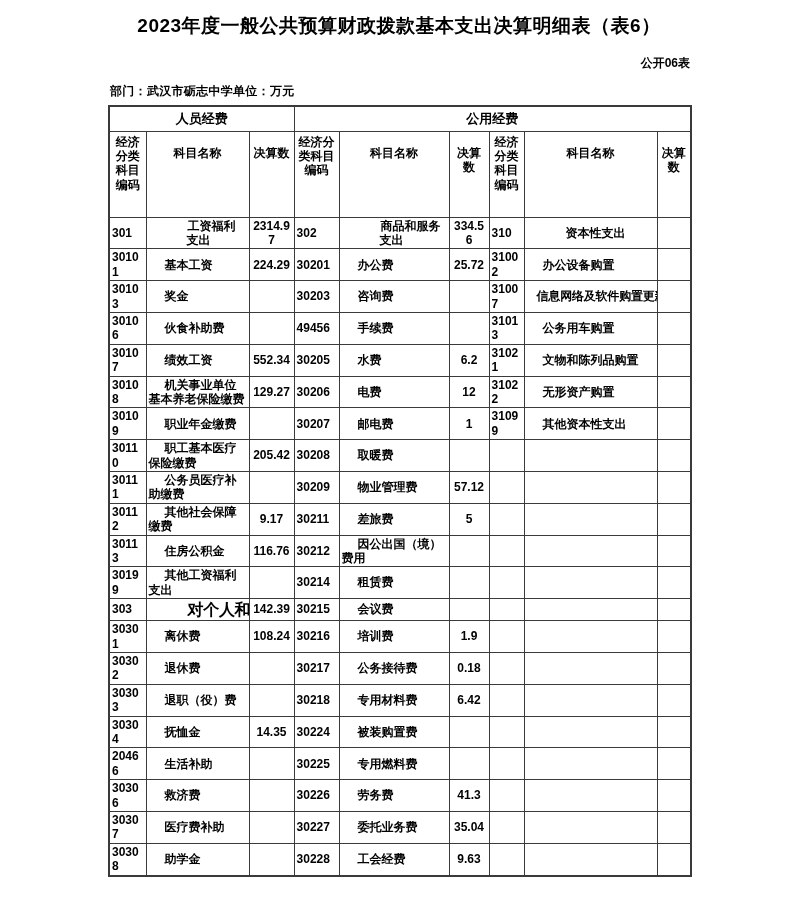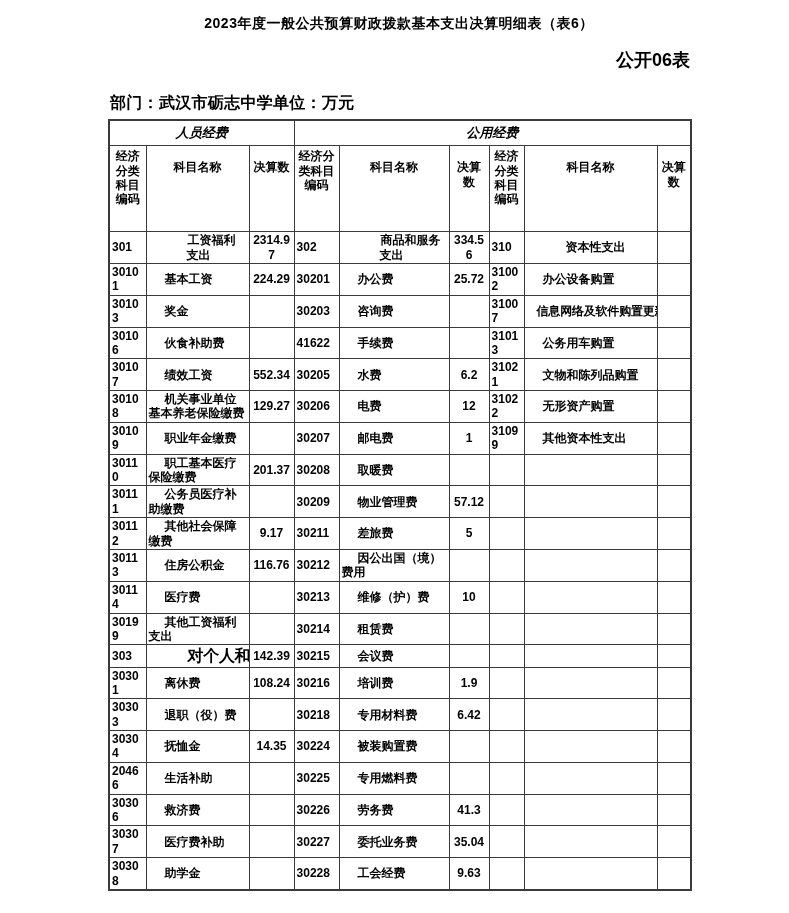--- a/index.html
+++ b/index.html
@@ -5,42 +5,42 @@
   html, body {
     margin: 0; padding: 0;
     background: #ffffff;
     width: 789px; height: 913px;
     font-family: "Liberation Sans", sans-serif;
     color: #000;
     -webkit-font-smoothing: antialiased;
   }
   .page { width: 582px; padding: 6px 0 0 108px; }
   .title {
-    font-size: 14px; font-weight: 700; text-align: center;
+    font-size: 19px; font-weight: 700; text-align: center;
     margin: 8px 0 0 0; letter-spacing: 0.5px; line-height: 1.3;
   }
   .doc-code {
-    text-align: right; font-weight: 700; font-size: 18px;
+    text-align: right; font-weight: 700; font-size: 12px;
     margin-top: 16px;
   }
   .meta-line {
-    font-weight: 700; font-size: 16px;
-    margin: 21px 0 5px 2px; letter-spacing: 0.3px;
+    font-weight: 700; font-size: 12px;
+    margin: 11px 0 5px 2px; letter-spacing: 0.3px;
   }
   table.report {
     border-collapse: collapse; table-layout: fixed;
     width: 582px; border: 2px solid #3a3a3a;
   }
   table.report th, table.report td {
     border: 1px solid #3a3a3a;
     font-size: 12px; font-weight: 700;
     padding: 1px 2px; overflow: hidden;
     word-break: break-all; line-height: 1.2;
   }
-  thead .group-row th { height: 22px; text-align: center; vertical-align: middle; font-size: 13px; font-style: italic; }
+  thead .group-row th { height: 22px; text-align: center; vertical-align: middle; font-size: 13px; }
   thead .cols-row th { height: 70px; text-align: center; vertical-align: top; padding-top: 3px; }
   thead .cols-row th.th-single { padding-top: 14px; }
   thead .cols-row th.th-code { padding-left: 1px; padding-right: 1px; }
   tbody td { height: 16px; vertical-align: middle; }
   td.cell-code { text-align: left; padding-left: 3px; }
   td.cell-name { text-align: left; }
   td.cell-name.child { text-indent: 16px; }
   td.cell-name.parent { text-indent: 1px; padding-left: 40px; }
   td.cell-name.fit { white-space: nowrap; font-size: 16px; letter-spacing: -0.3px; }
   td.cell-name.small { white-space: nowrap; font-size: 12px; text-indent: 10px; letter-spacing: -0.2px; }
@@ -117,21 +117,21 @@
           <td class="cell-name child">咨询费</td>
           <td class="cell-value"></td>
           <td class="cell-code">31007</td>
           <td class="cell-name child small">信息网络及软件购置更新</td>
           <td class="cell-value"></td>
         </tr>
         <tr>
           <td class="cell-code">30106</td>
           <td class="cell-name child">伙食补助费</td>
           <td class="cell-value"></td>
-          <td class="cell-code">41622</td>
+          <td class="cell-code">49456</td>
           <td class="cell-name child">手续费</td>
           <td class="cell-value"></td>
           <td class="cell-code">31013</td>
           <td class="cell-name child">公务用车购置</td>
           <td class="cell-value"></td>
         </tr>
         <tr>
           <td class="cell-code">30107</td>
           <td class="cell-name child">绩效工资</td>
           <td class="cell-value">552.34</td>
@@ -160,21 +160,21 @@
           <td class="cell-code">30207</td>
           <td class="cell-name child">邮电费</td>
           <td class="cell-value">1</td>
           <td class="cell-code">31099</td>
           <td class="cell-name child">其他资本性支出</td>
           <td class="cell-value"></td>
         </tr>
         <tr>
           <td class="cell-code">30110</td>
           <td class="cell-name child">职工基本医疗保险缴费</td>
-          <td class="cell-value">201.37</td>
+          <td class="cell-value">205.42</td>
           <td class="cell-code">30208</td>
           <td class="cell-name child">取暖费</td>
           <td class="cell-value"></td>
           <td class="cell-code"></td>
           <td class="cell-name child"></td>
           <td class="cell-value"></td>
         </tr>
         <tr>
           <td class="cell-code">30111</td>
           <td class="cell-name child">公务员医疗补助缴费</td>
@@ -202,31 +202,20 @@
           <td class="cell-name child">住房公积金</td>
           <td class="cell-value">116.76</td>
           <td class="cell-code">30212</td>
           <td class="cell-name child">因公出国（境）费用</td>
           <td class="cell-value"></td>
           <td class="cell-code"></td>
           <td class="cell-name child"></td>
           <td class="cell-value"></td>
         </tr>
         <tr>
-          <td class="cell-code">30114</td>
-          <td class="cell-name child">医疗费</td>
-          <td class="cell-value"></td>
-          <td class="cell-code">30213</td>
-          <td class="cell-name child">维修（护）费</td>
-          <td class="cell-value">10</td>
-          <td class="cell-code"></td>
-          <td class="cell-name child"></td>
-          <td class="cell-value"></td>
-        </tr>
-        <tr>
           <td class="cell-code">30199</td>
           <td class="cell-name child">其他工资福利支出</td>
           <td class="cell-value"></td>
           <td class="cell-code">30214</td>
           <td class="cell-name child">租赁费</td>
           <td class="cell-value"></td>
           <td class="cell-code"></td>
           <td class="cell-name child"></td>
           <td class="cell-value"></td>
         </tr>
@@ -246,20 +235,31 @@
           <td class="cell-name child">离休费</td>
           <td class="cell-value">108.24</td>
           <td class="cell-code">30216</td>
           <td class="cell-name child">培训费</td>
           <td class="cell-value">1.9</td>
           <td class="cell-code"></td>
           <td class="cell-name child"></td>
           <td class="cell-value"></td>
         </tr>
         <tr>
+          <td class="cell-code">30302</td>
+          <td class="cell-name child">退休费</td>
+          <td class="cell-value"></td>
+          <td class="cell-code">30217</td>
+          <td class="cell-name child">公务接待费</td>
+          <td class="cell-value">0.18</td>
+          <td class="cell-code"></td>
+          <td class="cell-name child"></td>
+          <td class="cell-value"></td>
+        </tr>
+        <tr>
           <td class="cell-code">30303</td>
           <td class="cell-name child">退职（役）费</td>
           <td class="cell-value"></td>
           <td class="cell-code">30218</td>
           <td class="cell-name child">专用材料费</td>
           <td class="cell-value">6.42</td>
           <td class="cell-code"></td>
           <td class="cell-name child"></td>
           <td class="cell-value"></td>
         </tr>

